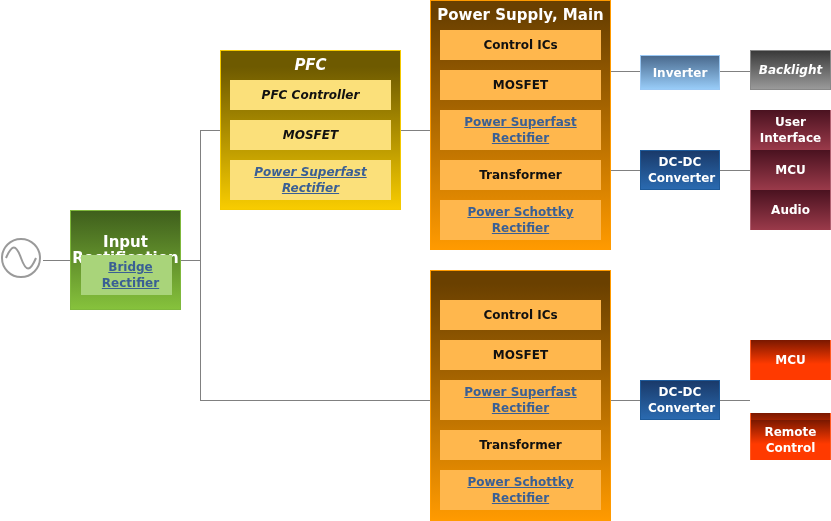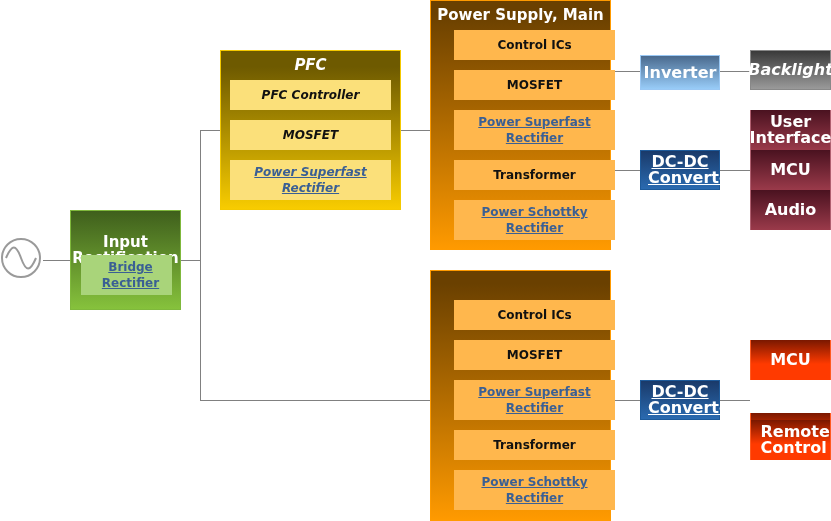--- a/index.html
+++ b/index.html
@@ -25,33 +25,33 @@
   
   .pfc-box { left:220px; top:50px; width:181px; height:160px; border:1px solid #f4c900;
              background:linear-gradient(#6e5a00 10%, #f8cc00);font-style:italic; }
   .pfc-box .sub { left:9px; width:161px; height:30px; background:#fbe07a; }
 
   
   .ps-box { left:430px; width:181px; border:1px solid #ff9a00;
             background:linear-gradient(#6a4000 5%, #ff9a00); }
   .ps-main { top:0; height:250px; }
   .ps-aux { top:270px; height:251px; }
-  .ps-box .sub { left:23px; width:161px; height:30px; background:#ffb74d; }
+  .ps-box .sub { left:9px; width:161px; height:30px; background:#ffb74d; }
   .ps-box .sub.tall { height:40px; }
 
   .inverter { left:640px; top:55px; width:80px; height:35px; border:1px solid #9ac8f4;
               background:linear-gradient(#4a6a8e, #98ccf8); }
   .backlight { left:750px; top:50px; width:81px; height:40px; border:1px solid #888;
                background:linear-gradient(#3a3a3a, #9a9a9a);font-style:italic; }
   .dcdc { left:640px; width:80px; height:40px; border:1px solid #1e5a9a;
-          background:linear-gradient(#1a3a6a, #2a6ab0);text-decoration:underline; }
+          background:linear-gradient(#1a3a6a, #2a6ab0); }
   .dcdc1 { top:150px; }
   .dcdc2 { top:380px; }
   .center { display:flex; align-items:center; justify-content:center; text-align:center;
-            color:#fff; font-size:16px; line-height:16px; }
+            color:#fff; font-size:12px; line-height:16px; }
 
   .mcu-stack { left:750px; width:81px; }
   .stack1 { top:110px; height:120px; }
   .stack2 { top:340px; height:120px; }
   .cell { position:absolute; left:0; width:81px; height:40px; box-sizing:border-box; }
   .maroon { background:linear-gradient(#4a1220, #9a3a4a); border-left:1px solid #b06070; border-right:1px solid #b06070; }
   .red { background:linear-gradient(#7a1800, #ff3a00 60%); border-left:1px solid #ff5a20; border-right:1px solid #ff5a20; }
 </style>
 </head>
 <body>

